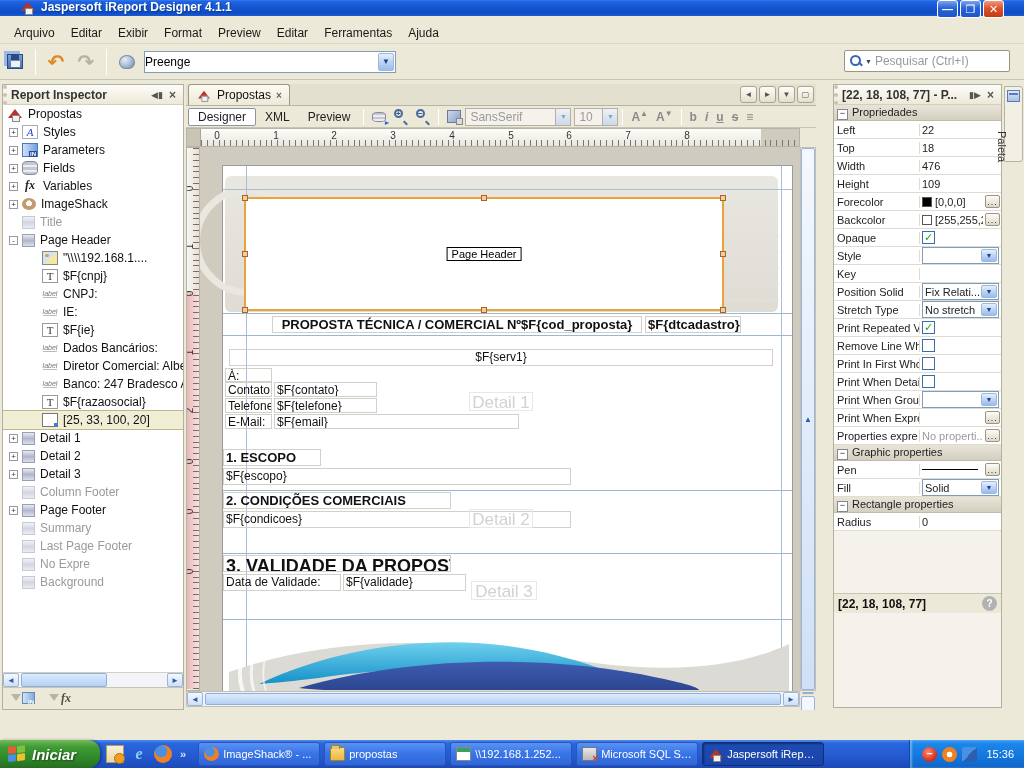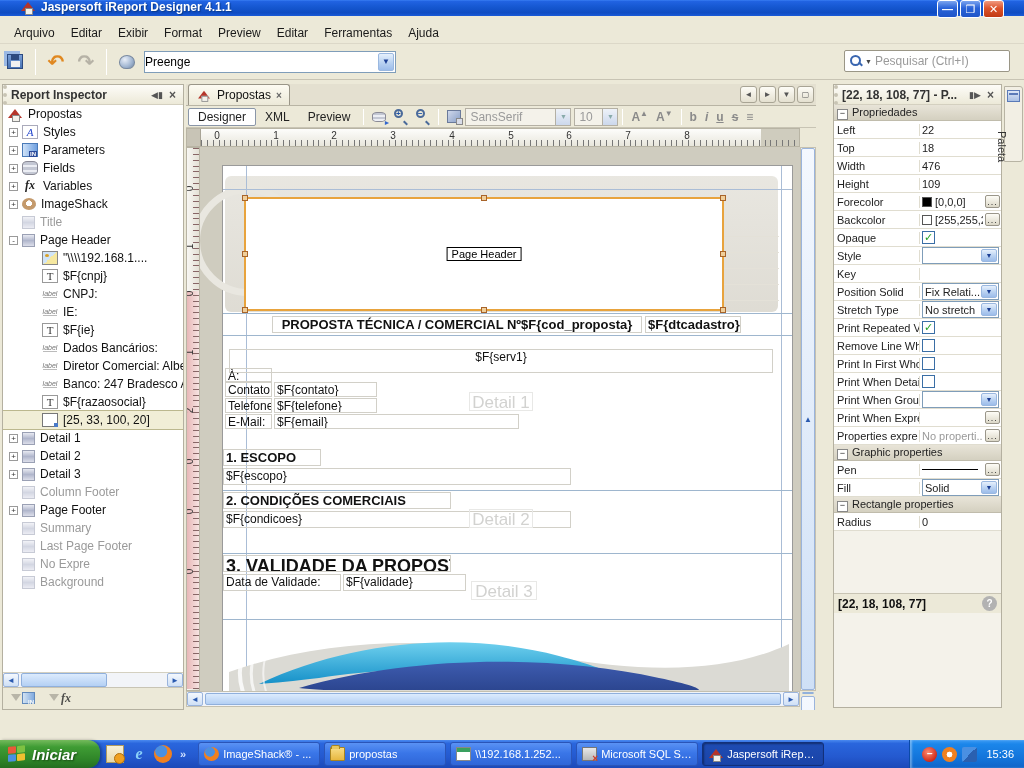--- a/index.html
+++ b/index.html
@@ -569,21 +569,21 @@
           <span class="handle" style="right:-4px;top:50%;margin-top:-3px"></span>
           <span class="handle" style="left:-4px;bottom:-4px"></span>
           <span class="handle" style="left:50%;bottom:-4px;margin-left:-3px"></span>
           <span class="handle" style="right:-4px;bottom:-4px"></span>
           <span class="bandtag">Page Header</span>
         </div>
 
         <div class="pel bold" style="left:49px;top:150px;width:370px;height:17px;text-align:center;font-size:13px">PROPOSTA TÉCNICA / COMERCIAL  Nº$F{cod_proposta}</div>
         <div class="pel bold" style="left:422px;top:150px;width:96px;height:17px;font-size:13px">$F{dtcadastro}</div>
 
-        <div class="pel" style="left:6px;top:183px;width:544px;height:24px;text-align:center">$F{serv1}</div>
+        <div class="pel" style="left:6px;top:183px;width:544px;height:17px;text-align:center">$F{serv1}</div>
         <div class="pel" style="left:2px;top:202px;width:47px;height:14px">À:</div>
         <div class="pel" style="left:2px;top:216px;width:47px;height:15px">Contato:</div>
         <div class="pel" style="left:51px;top:216px;width:103px;height:15px">$F{contato}</div>
         <div class="pel" style="left:2px;top:232px;width:47px;height:15px">Telefone:</div>
         <div class="pel" style="left:51px;top:232px;width:103px;height:15px">$F{telefone}</div>
         <div class="pel" style="left:2px;top:248px;width:47px;height:15px">E-Mail:</div>
         <div class="pel" style="left:51px;top:248px;width:245px;height:15px">$F{email}</div>
         <div class="detailwm" style="left:246px;top:226px;width:64px;height:19px">Detail 1</div>
         <div class="pel bold" style="left:0;top:283px;width:98px;height:17px;font-size:13px">1. ESCOPO</div>
         <div class="pel" style="left:0;top:302px;width:348px;height:17px">$F{escopo}</div>

